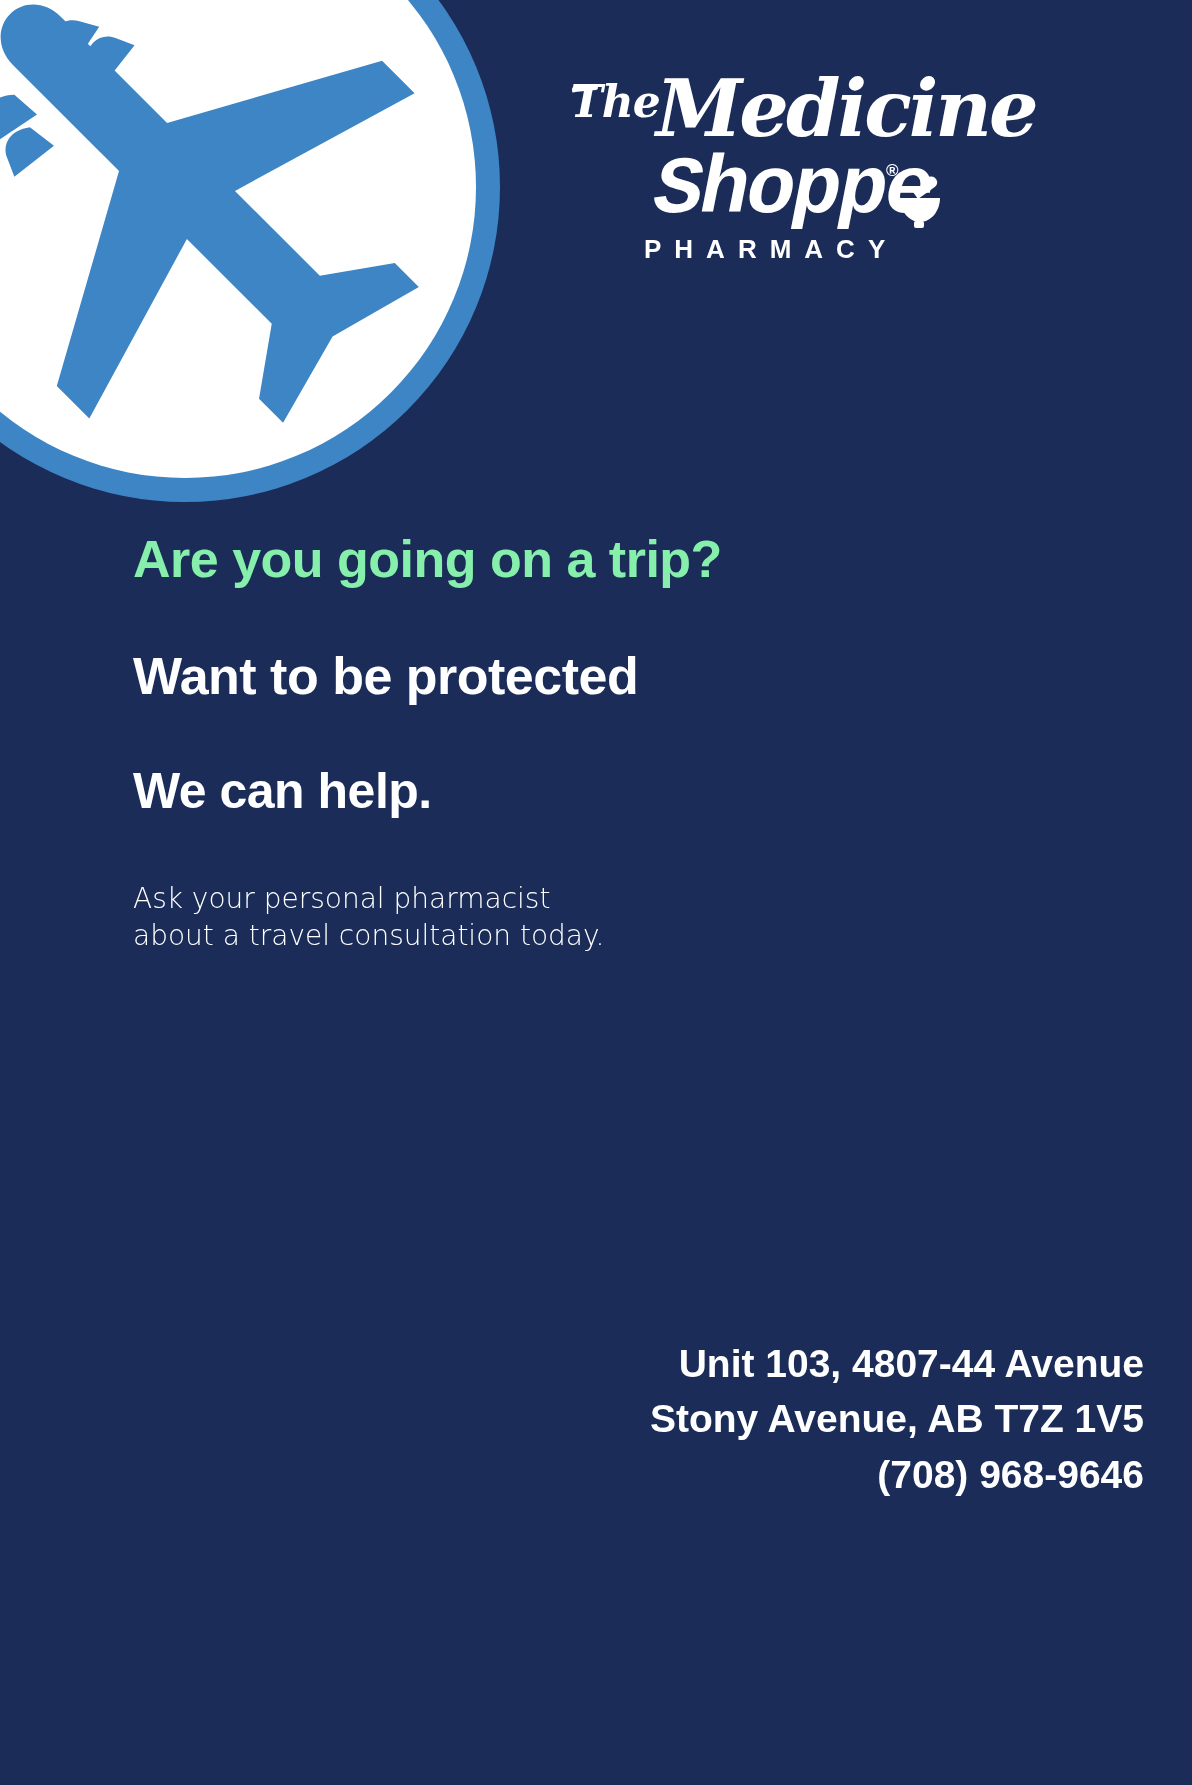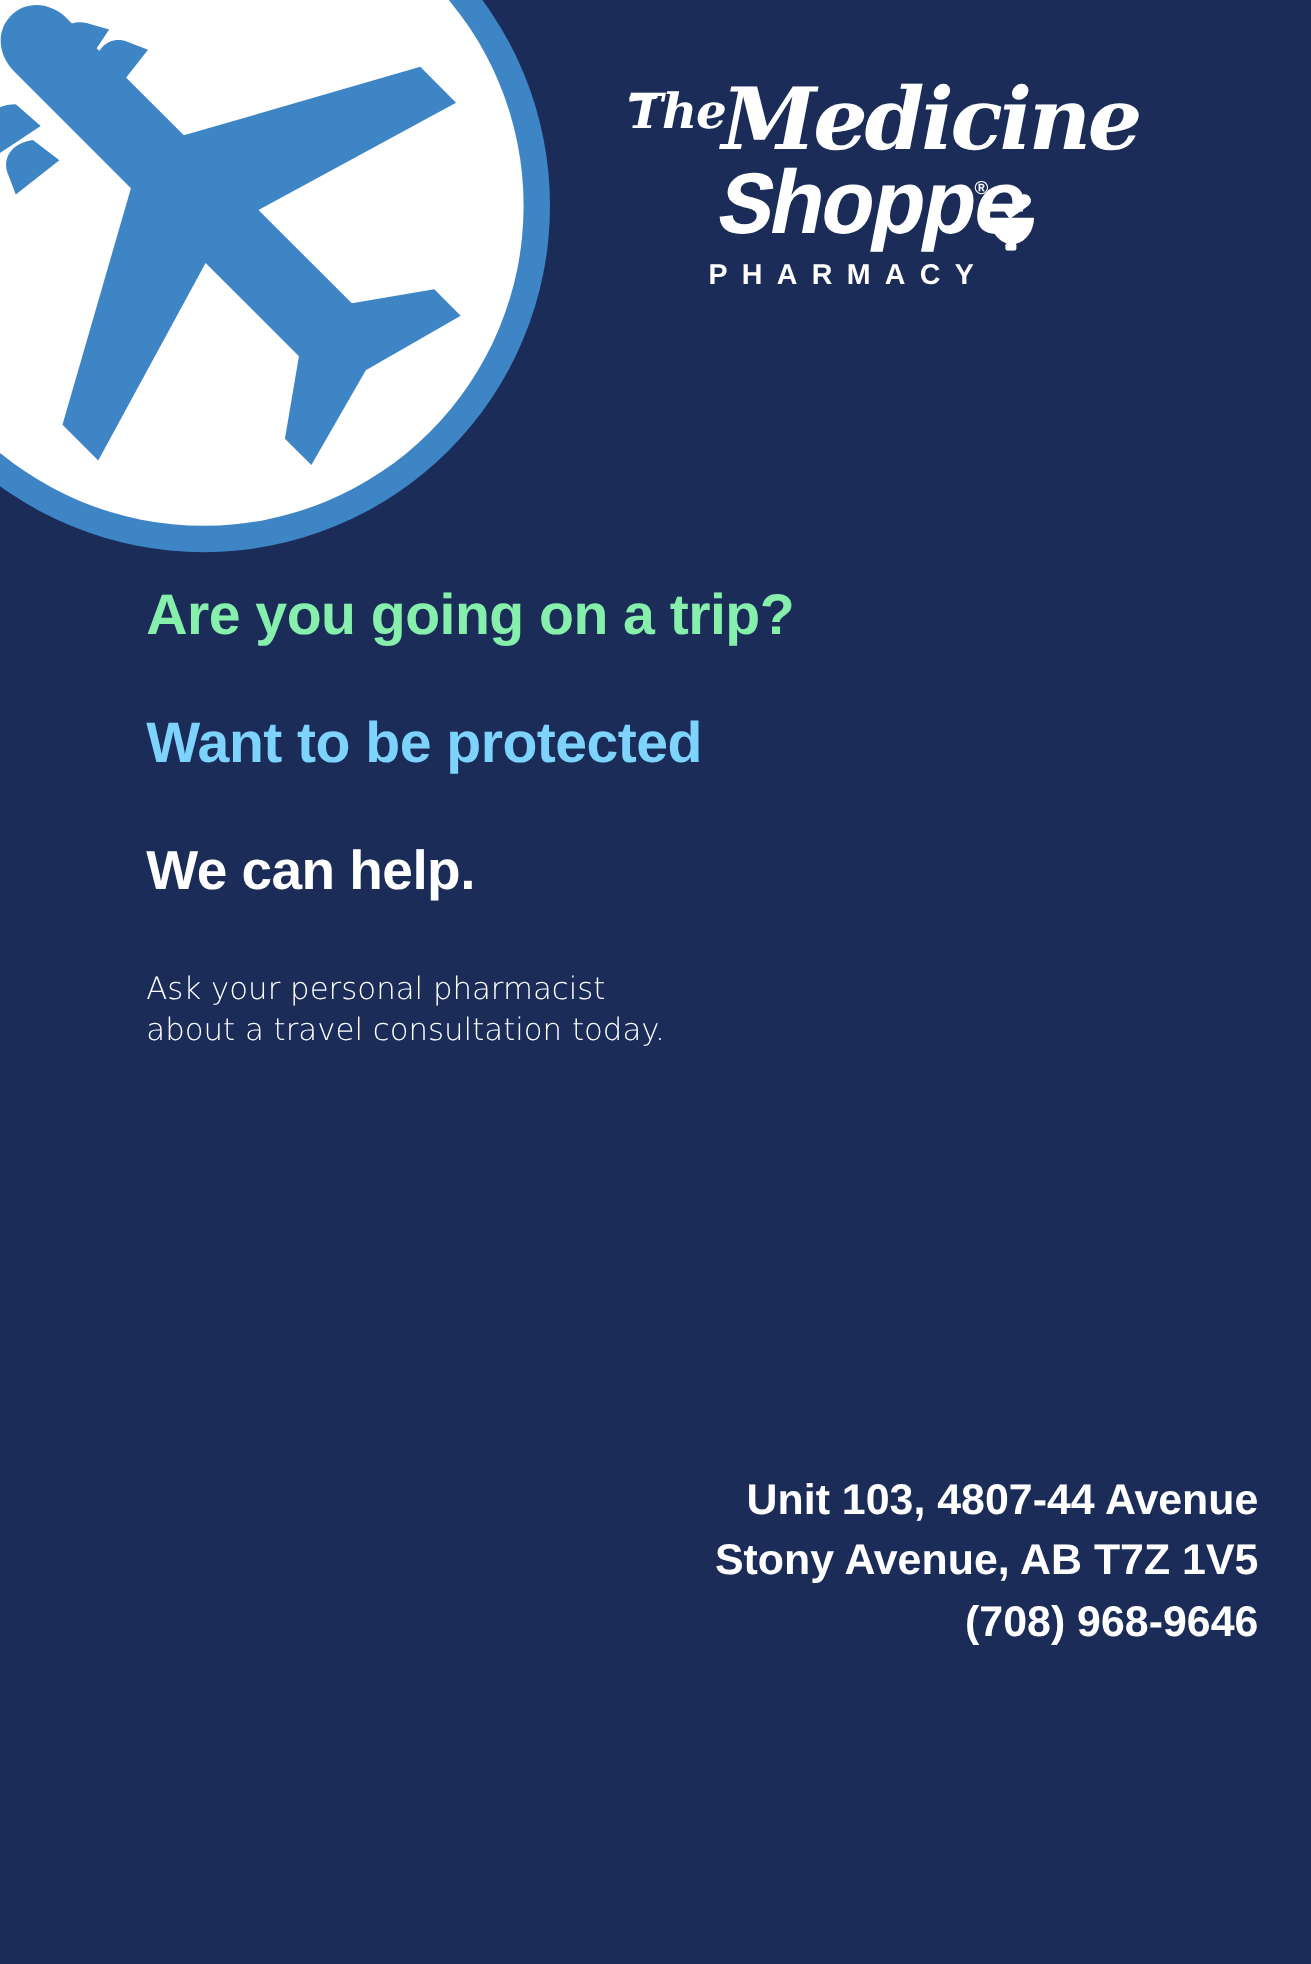--- a/index.html
+++ b/index.html
@@ -166,21 +166,21 @@
     letter-spacing: -0.5px;
     color: #86efac;
     margin: 0 0 58px 0;
   }
   .headline-2 {
     font-family: "Liberation Sans", sans-serif;
     font-weight: 700;
     font-size: 52px;
     line-height: 1.18;
     letter-spacing: -0.5px;
-    color: #7dd3fc;
+    color: #ffffff;
     margin: 0 0 56px 0;
     max-width: 700px;
   }
   .headline-2 span { display: block; }
   .headline-accent {
     font-family: "Liberation Sans", sans-serif;
     font-weight: 700;
     font-size: 50px;
     line-height: 1.1;
     letter-spacing: -0.5px;

